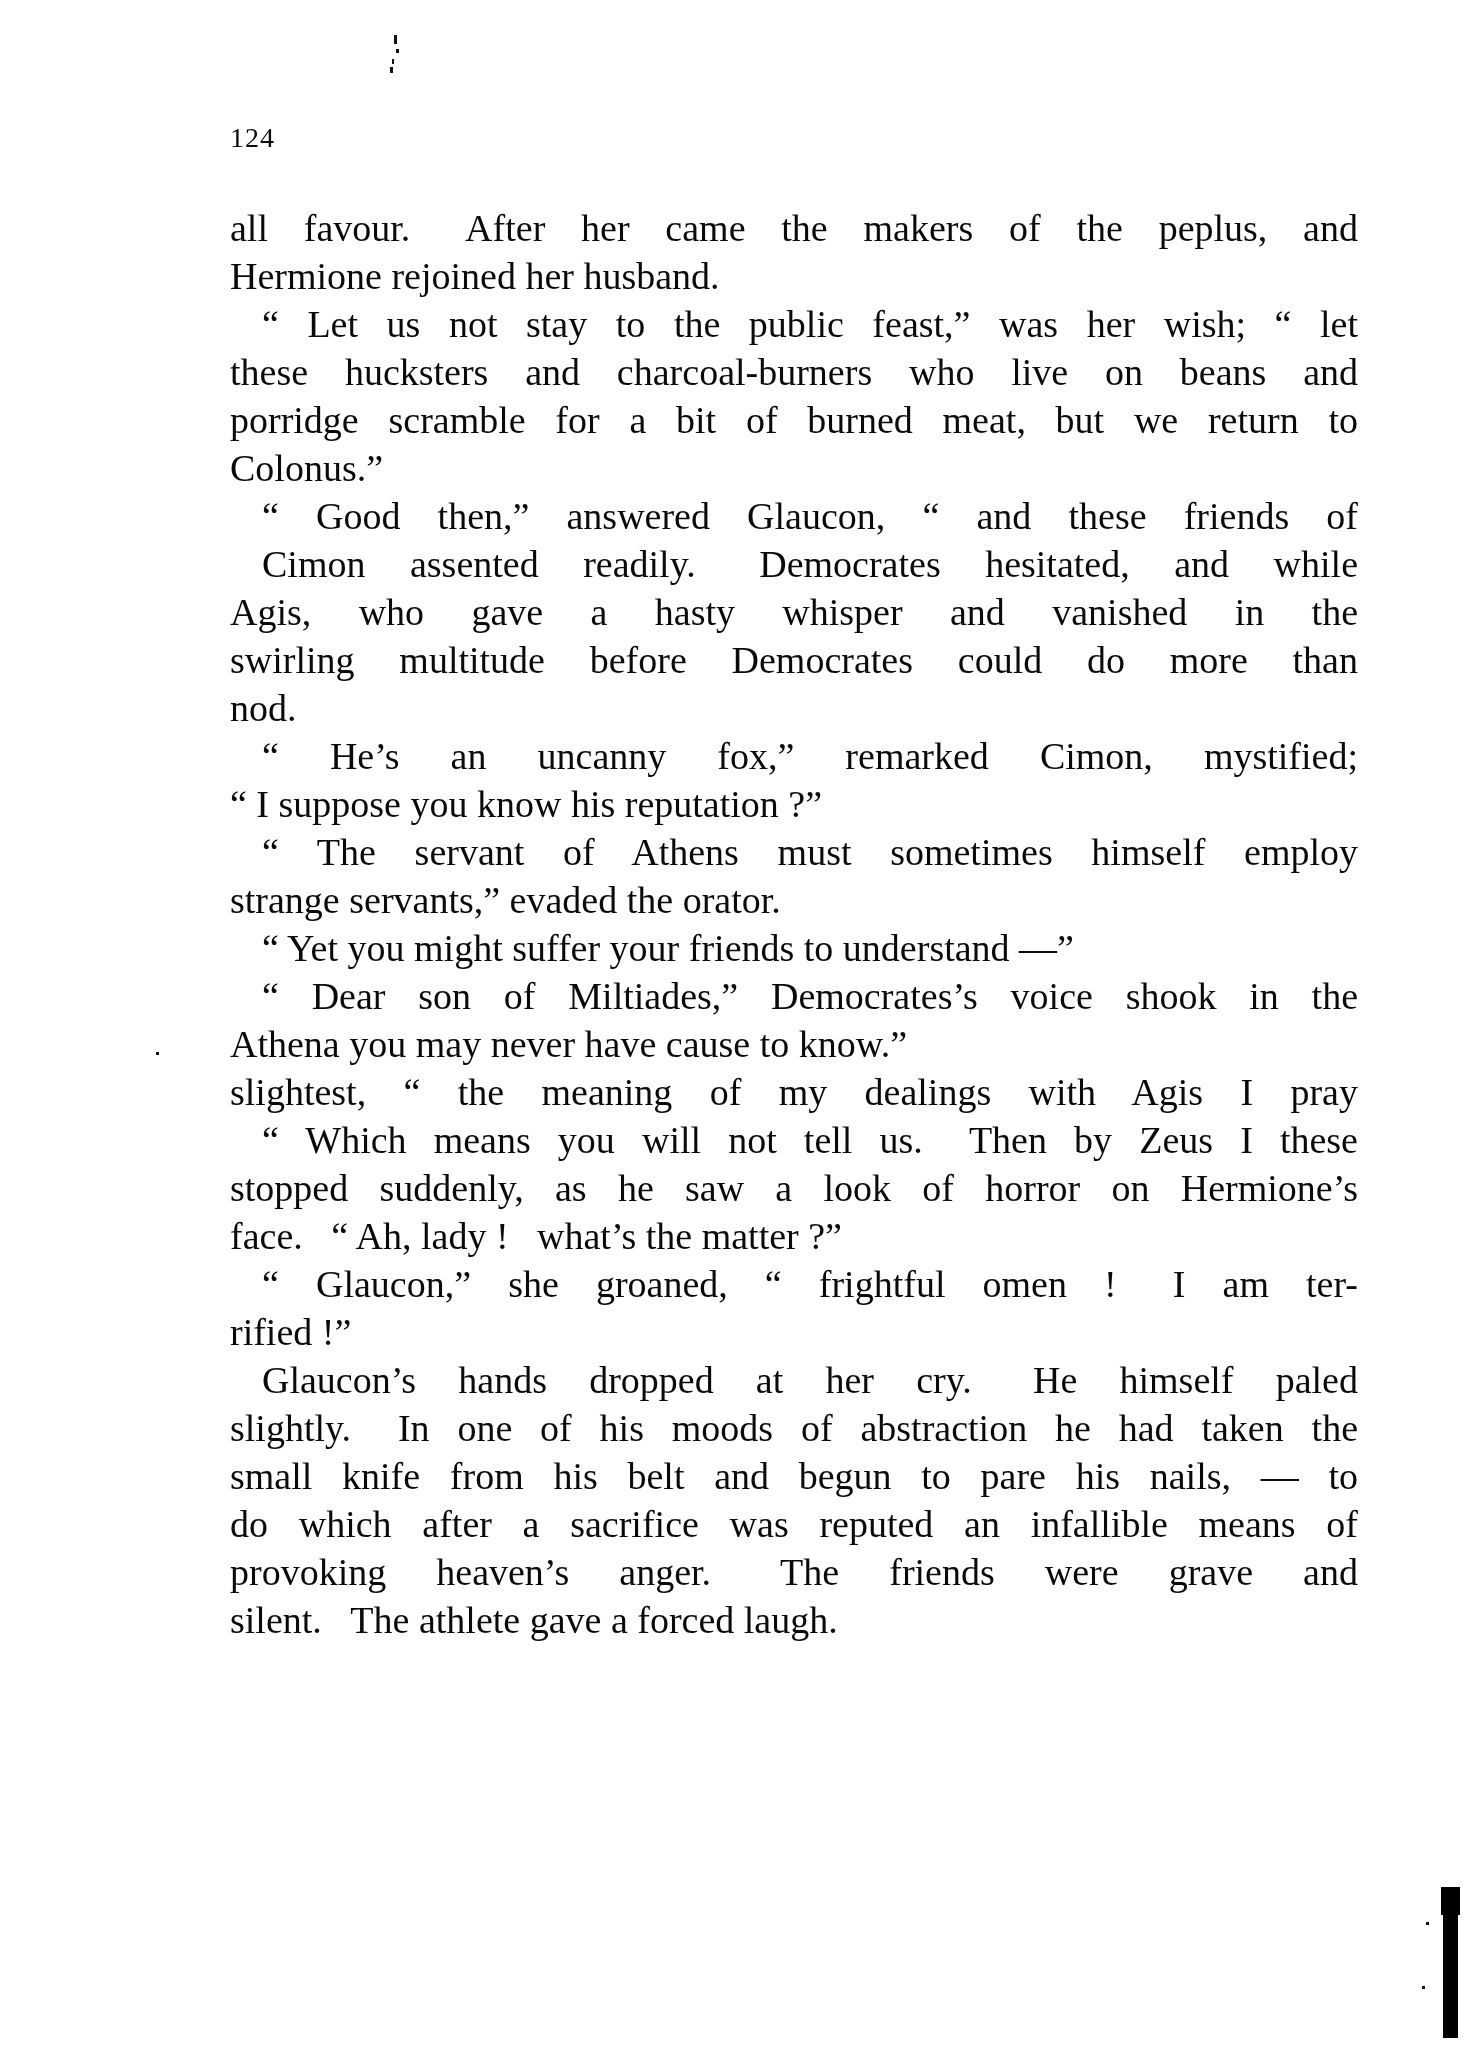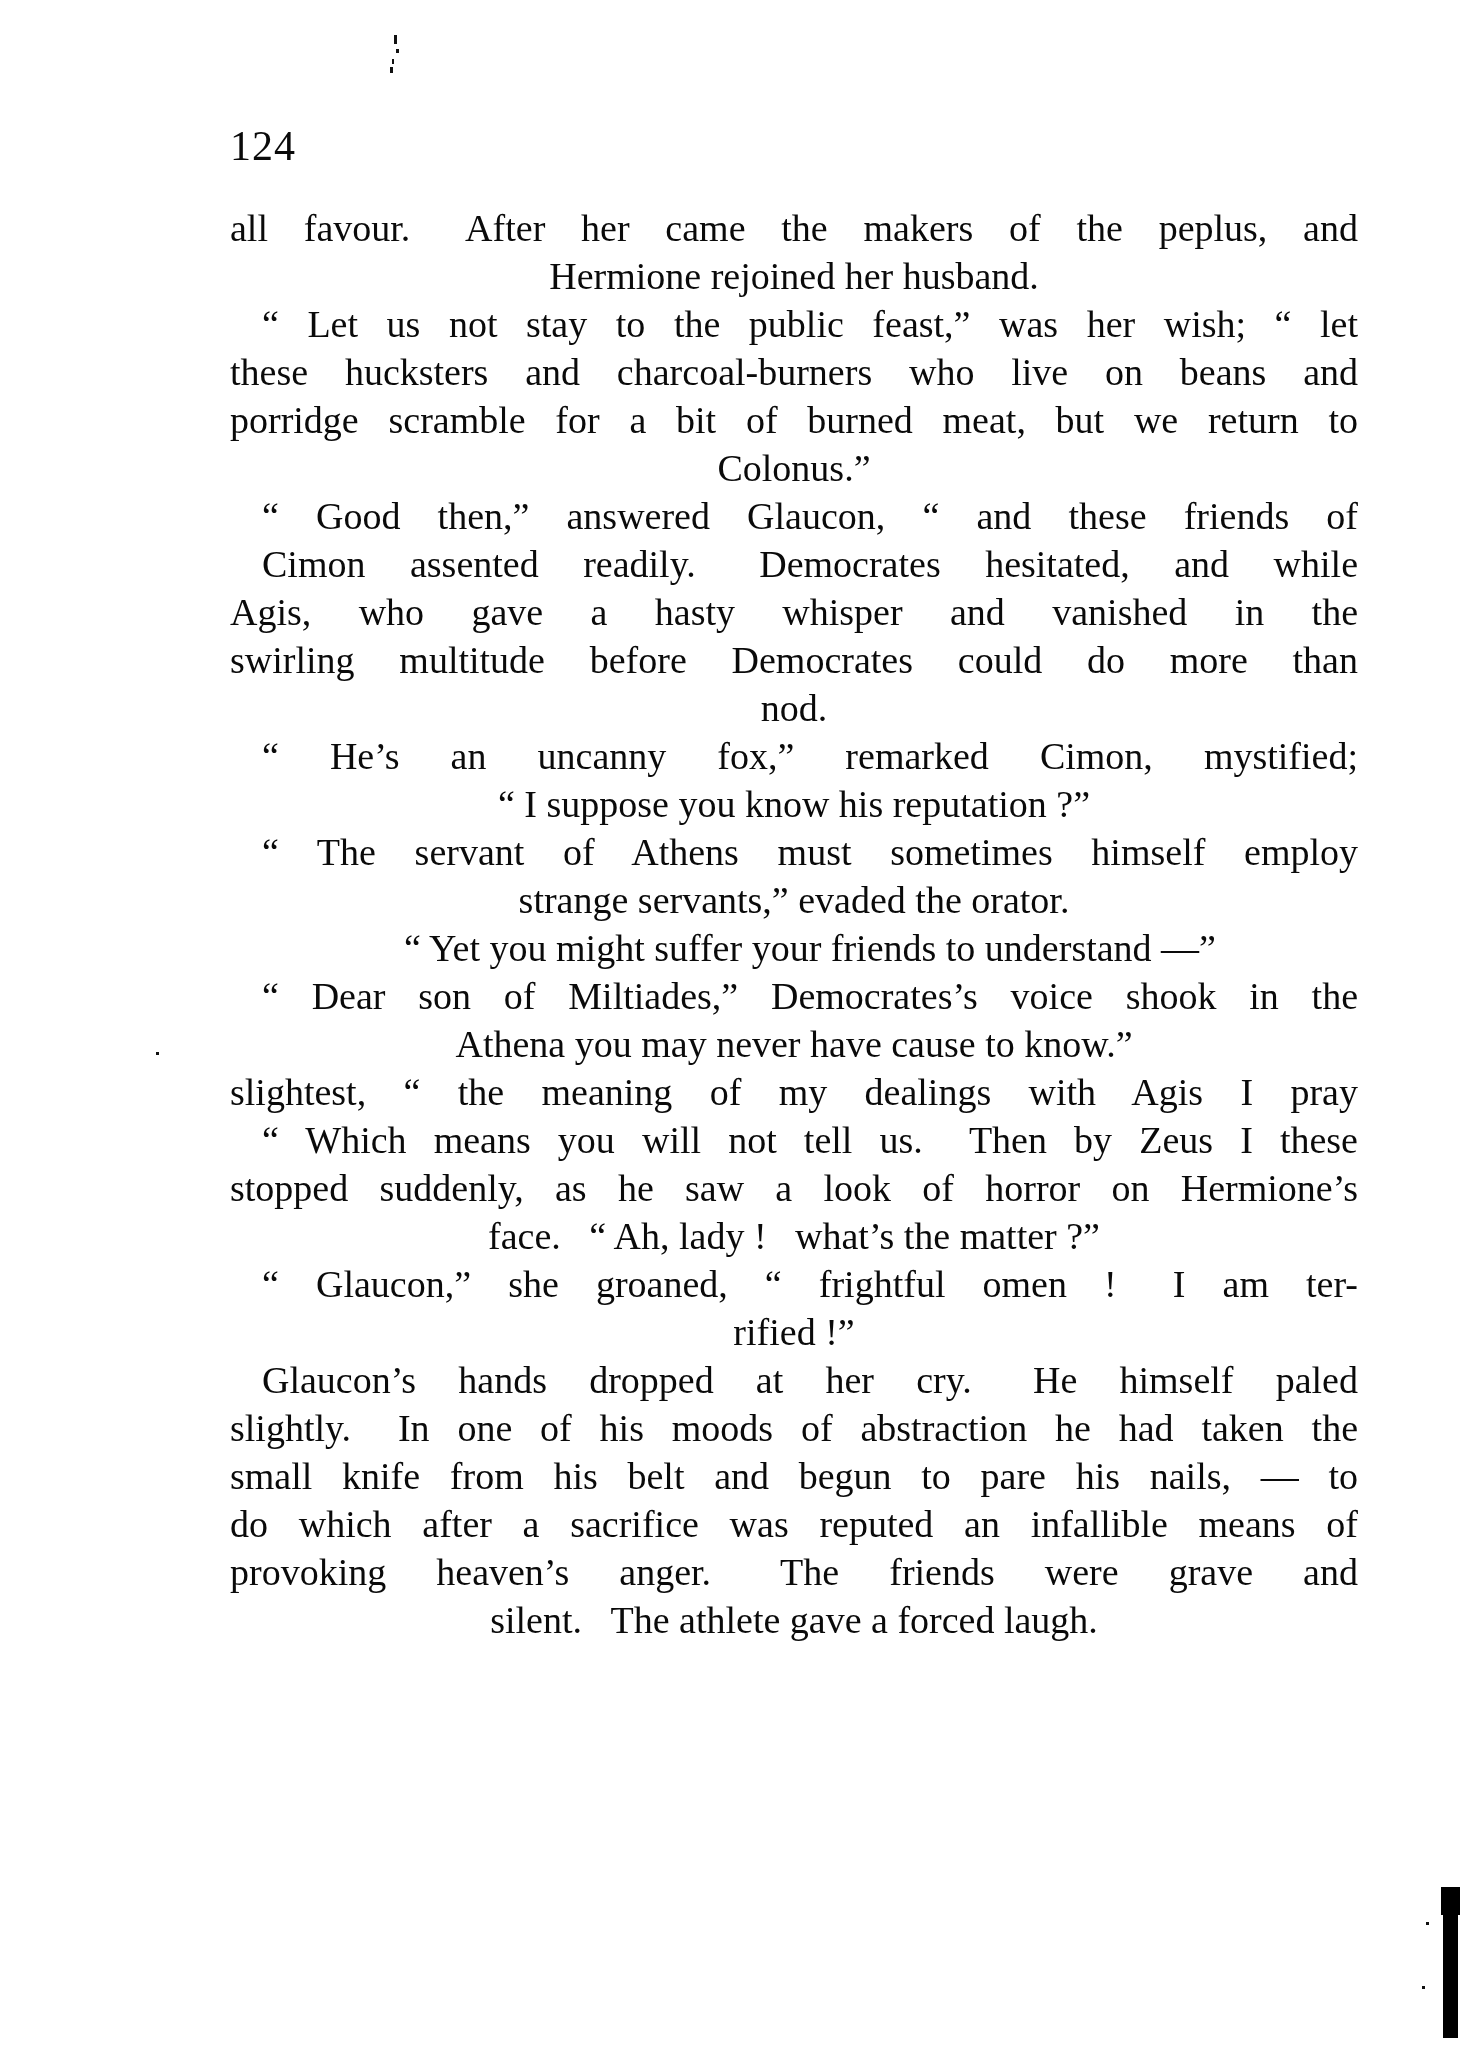--- a/index.html
+++ b/index.html
@@ -20,21 +20,21 @@
     position: absolute;
     left: 230px;
     top: 118px;
     width: 1128px;
     height: 50px;
   }
   #page-number {
     position: absolute;
     left: 0;
     top: 4px;
-    font-size: 42px;
+    font-size: 28px;
     letter-spacing: 1px;
   }
   #running-title {
     position: absolute;
     left: 0;
     top: 0;
     width: 100%;
     text-align: center;
     font-size: 38px;
     letter-spacing: 3px;
@@ -44,21 +44,21 @@
   #text-block {
     position: absolute;
     left: 230px;
     top: 204px;
     width: 1128px;
     font-size: 38px;
   }
   .line {
     line-height: 48px;
     height: 48px;
-    text-align: center;
+    text-align: left;
     overflow: visible;
   }
   .line.j {
     text-align: justify;
     text-align-last: justify;
     text-justify: inter-word;
   }
   .line.ind {
     text-indent: 32px;
   }

